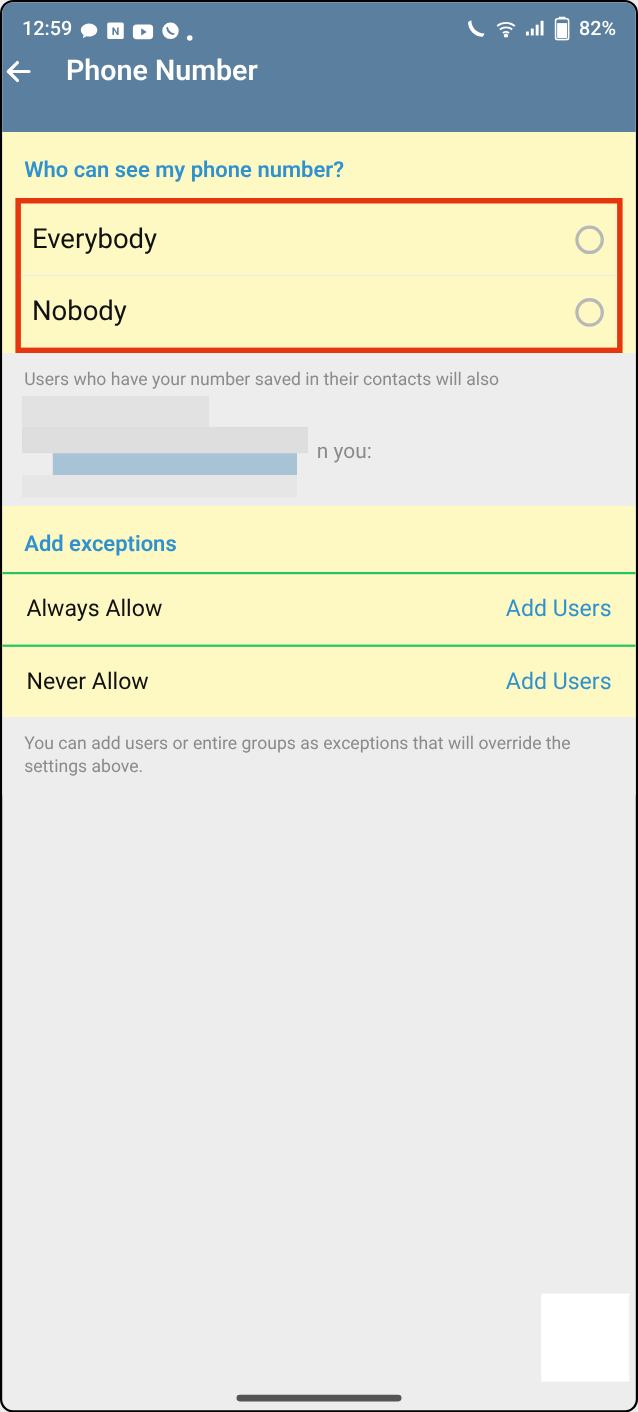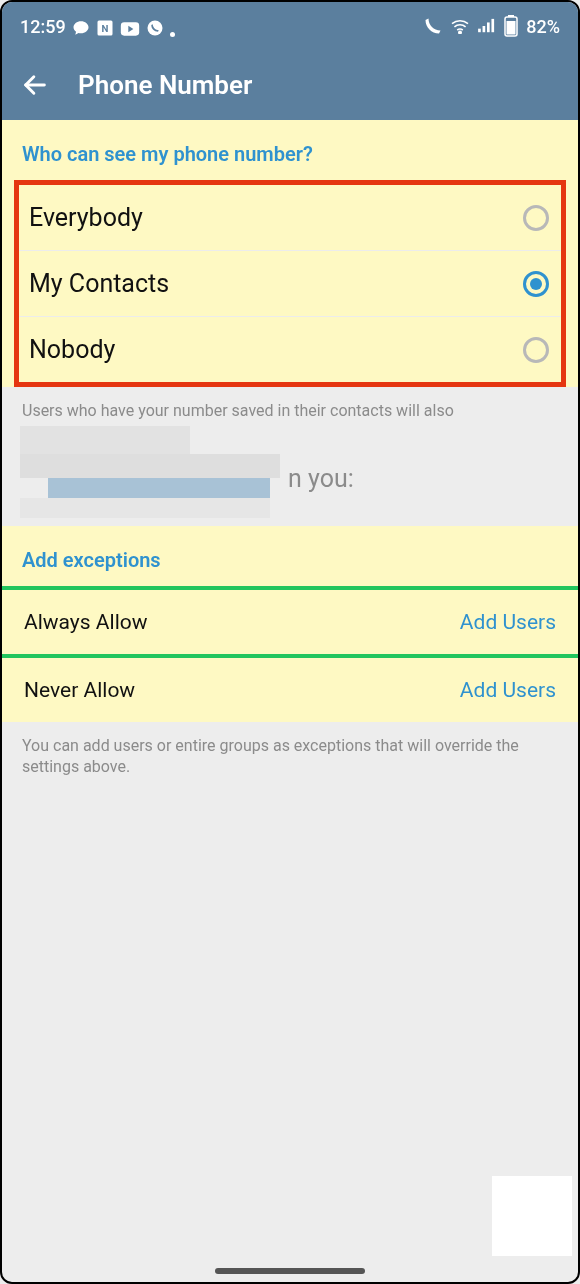--- a/index.html
+++ b/index.html
@@ -22,22 +22,22 @@
   .status-right { display: flex; align-items: center; gap: 8px; }
   .status-icon { display: inline-flex; align-items: center; justify-content: center; }
   .dot { width:5px; height:5px; border-radius:50%; background:#fff; }
 
   
   .app-bar {
     height: 70px;
     background: #5b7f9e;
     color: #fff;
     display: flex;
-    align-items: center;
-    padding: 0 18px;
+    align-items: flex-start;
+    padding: 0 0;
     gap: 28px;
   }
   .app-bar .title { font-size: 26px; font-weight: 600; }
   .back-btn { display:flex; align-items:center; justify-content:center; width:30px; height:30px; cursor:pointer; }
 
   
   .section-white { background: #fef9c3; }
   .section-header {
     color: #2f92cf;
     font-size: 20px;
@@ -87,31 +87,31 @@
     background: #ededed;
   }
 
   
   .redact-area { position: relative; height: 100px; background:#ededed; }
   .redact-block {
     position:absolute;
     background:#dcdcdc;
   }
   .redact-blue { background:#a8c2d6; }
-  .you-text { position:absolute; left:286px; top:38px; color:#8b8b8b; font-size:25px; }
+  .you-text { position:absolute; left:286px; top:38px; color:#8b8b8b; font-size:19px; }
 
   
   .ex-row {
     display:flex;
     justify-content:space-between;
     align-items:center;
     padding: 20px 22px;
     font-size: 21px;
     color:#111;
-    border-top: 4px solid #22c55e;
+    border-top: 2px solid #22c55e;
   }
   .ex-row:first-of-type { border-top: none; }
   .ex-action { color:#2f92cf; font-weight:400; cursor:pointer; }
 
   
   body { border-radius: 12px; overflow:hidden; }
 
   
   .white-patch {
     position:absolute;
@@ -204,26 +204,20 @@
 
 <div class="section-white">
   <div class="section-header">Who can see my phone number?</div>
 
   <div class="red-box">
     <div class="radio-row">
       <span>Everybody</span>
       <span class="radio-outer"></span>
     </div>
     <div class="radio-row">
-      <span>My Contacts</span>
-      <span class="radio-outer active">
-          <span class="radio-inner"></span>
-        </span>
-    </div>
-    <div class="radio-row">
       <span>Nobody</span>
       <span class="radio-outer"></span>
     </div>
   </div>
 </div>
 
 <div class="desc" style="padding-bottom:4px;">
   <span>Users who have your number saved in their contacts will also</span>
 </div>
 <div class="redact-area">

